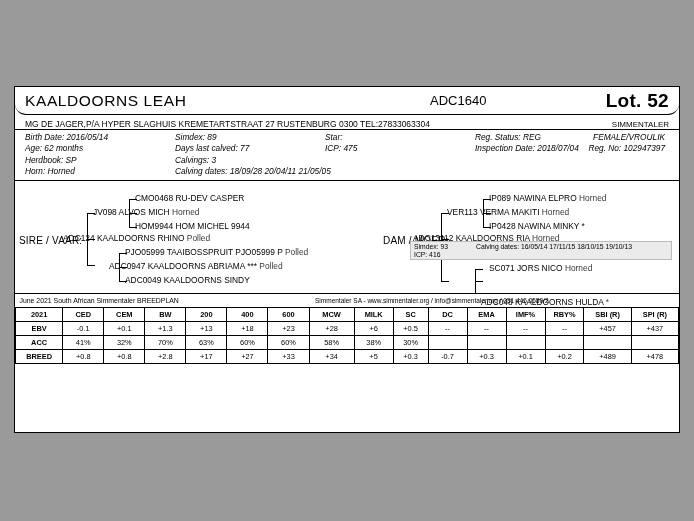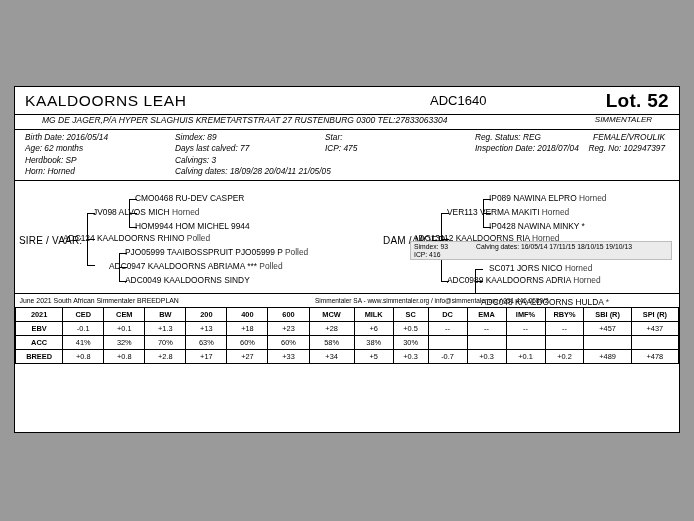--- a/index.html
+++ b/index.html
@@ -8,28 +8,28 @@
     font-family:"Liberation Sans", sans-serif;
     position:relative;overflow:hidden;
   }
   .page{
     position:absolute;left:14px;top:86px;width:666px;height:347px;
     background:#ffffff;border:1px solid #000;box-sizing:border-box;
   }
   
   .hdr{
     display:flex;align-items:center;border-bottom:1px solid #000;height:28px;
-    padding:0 6px;box-sizing:border-box;
+    padding:0 6px;box-sizing:border-box;border-radius:11px;
   }
   .hdr .name{font-size:15.5px;letter-spacing:.6px;flex:0 0 405px;padding-left:4px;}
   .hdr .regno{font-size:13px;flex:1;}
   .hdr .lot{font-size:19px;font-weight:bold;letter-spacing:.3px;text-align:right;padding-right:4px;}
   .addr{
-    display:flex;border-bottom:1px solid #000;height:15px;align-items:flex-start;
-    font-size:8.5px;padding:0 23px;box-sizing:border-box;font-style:italic;
+    display:flex;border-bottom:1px solid #000;height:15px;align-items:flex-end;
+    font-size:8.5px;padding:0 6px;box-sizing:border-box;
   }
   .addr .a1{flex:1;padding-left:4px;}
   .addr .a2{text-align:right;font-size:8px;padding-right:4px;}
   
   .info{
     display:grid;grid-template-columns:150px 150px 150px 1fr;
     font-size:8.3px;border-bottom:1px solid #000;padding:2px 10px 3px 10px;
     box-sizing:border-box;column-gap:0;row-gap:1px;
   }
   .info div{line-height:10.4px;white-space:nowrap;font-style:italic;}
@@ -173,24 +173,20 @@
     <div class="e" style="left:432px;top:26px;">
       <span>VER113 VERMA MAKITI</span>
       <span class="polled">Horned</span>
     </div>
     <div class="e" style="left:474px;top:12px;">
       <span>IP089 NAWINA ELPRO</span>
       <span class="polled">Horned</span>
     </div>
     <div class="e" style="left:474px;top:40px;">IP0428 NAWINA MINKY *</div>
 
-    <div class="e" style="left:432px;top:94px;">
-      <span>ADC0989 KAALDOORNS ADRIA</span>
-      <span class="polled">Horned</span>
-    </div>
     <div class="e" style="left:474px;top:82px;">
       <span>SC071 JORS NICO</span>
       <span class="polled">Horned</span>
     </div>
     <div class="e" style="left:466px;top:116px;">
       <span>ADC048 KAALDOORNS HULDA</span>
       <span class="polled">*</span>
     </div>
 
     <div class="ln v" style="left:426px;top:32px;height:68px;"></div>

